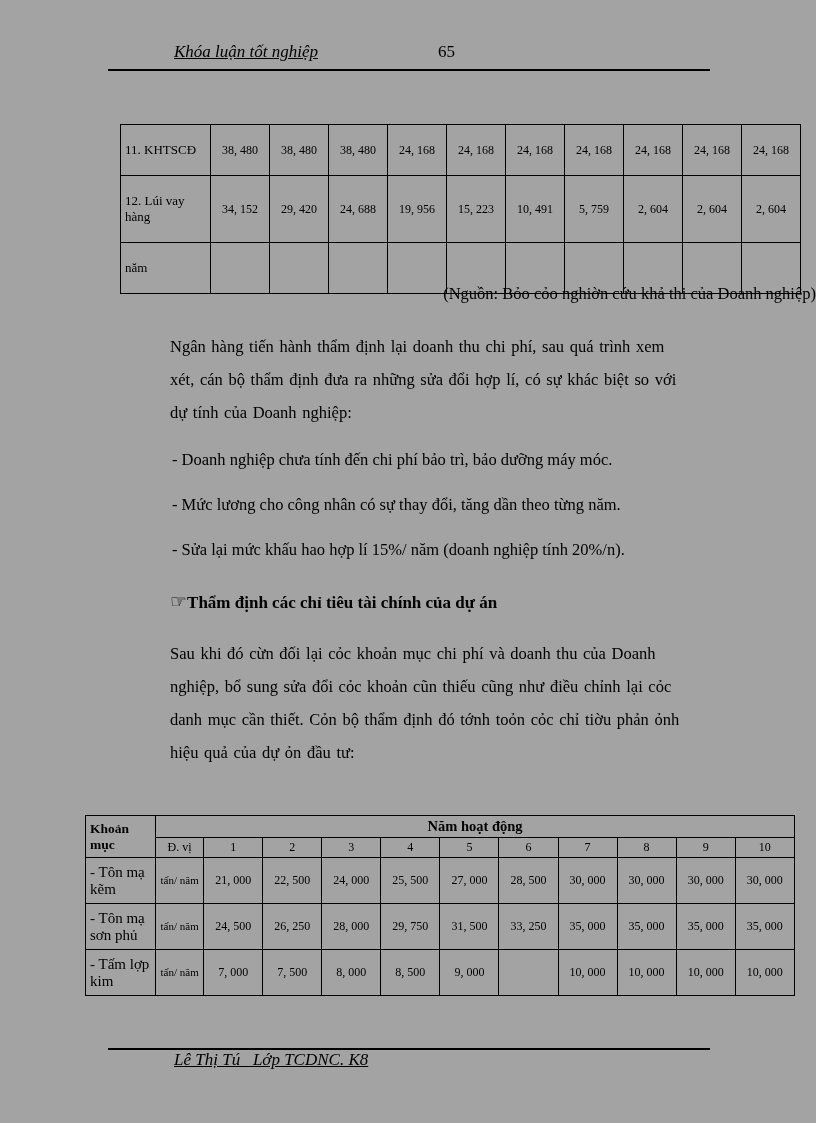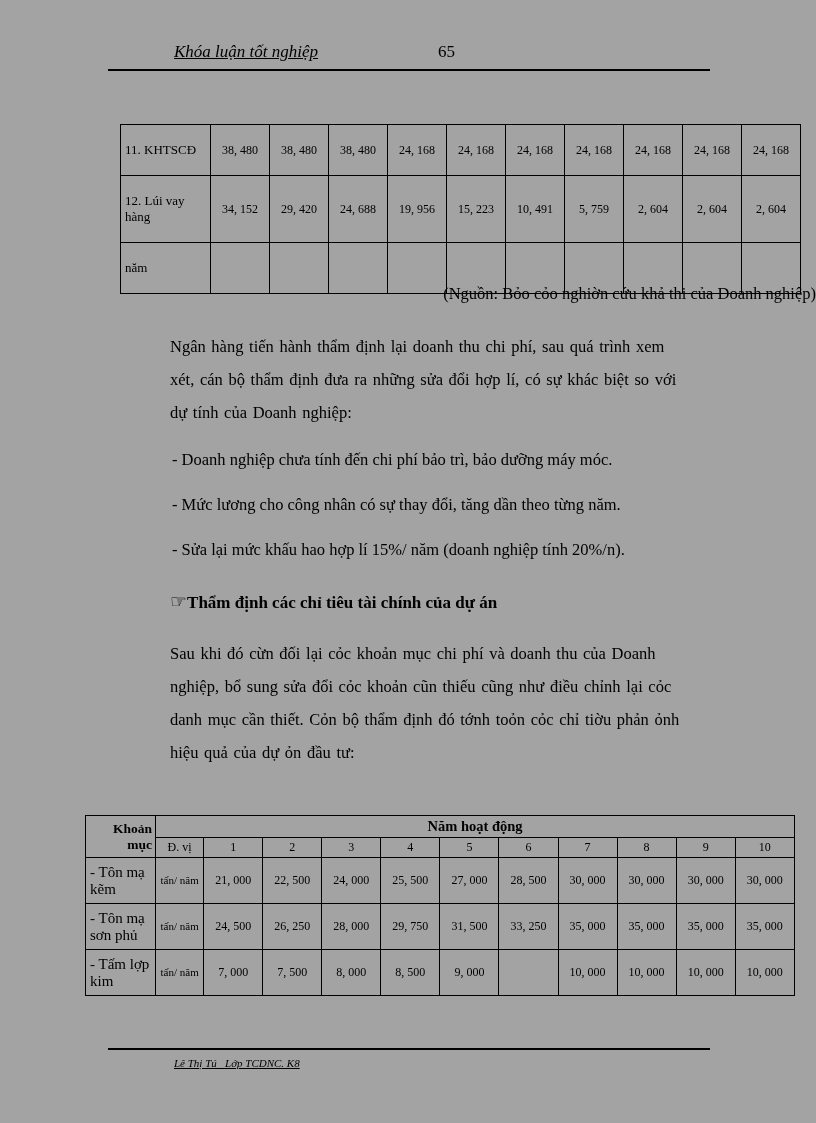--- a/index.html
+++ b/index.html
@@ -65,33 +65,32 @@
   .section-heading {
     position:absolute; top:590px; left:170px;
     font-size:17px; font-weight:bold;
   }
   .section-heading .pointer { font-weight:normal; font-size:19px; }
   .p2 { top:637px; }
 
   
   .bottom-table { position:absolute; top:815px; left:85px; width:710px; font-size:12px; }
   .bottom-table td { padding:1px 3px; vertical-align:middle; text-align:center; }
-  .bottom-table .corner-cell { font-weight:bold; text-align:right; font-size:13.5px; padding-left:4px; }
+  .bottom-table .corner-cell { font-weight:bold; text-align:left; font-size:13.5px; padding-left:4px; }
   .bottom-table .group-cell { font-weight:bold; font-size:14.5px; height:22px; }
   .bottom-table .unit-head, .bottom-table .year-cell { height:20px; font-size:12px; }
   .bottom-table tbody td { height:46px; }
   .bottom-table tbody td.cat-cell { text-align:left; font-size:15px; padding-left:4px;margin-left:27px; }
   .bottom-table tbody td.unit-cell { font-size:11px; line-height:13px; }
 
   
   .page-footer {
     position:absolute; top:1048px; left:108px; width:602px;
     border-top:2px solid #000;
-    padding-top:7px;
-    font-size:11px;
+    font-size:17px;
   }
   .page-footer .footer-text {
     font-style:italic; text-decoration:underline; margin-left:66px;
   }
 </style>
 </head>
 <body>
 
 <div class="page">
 

